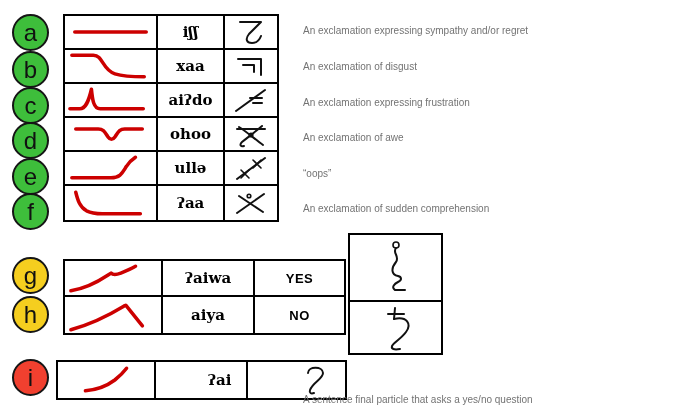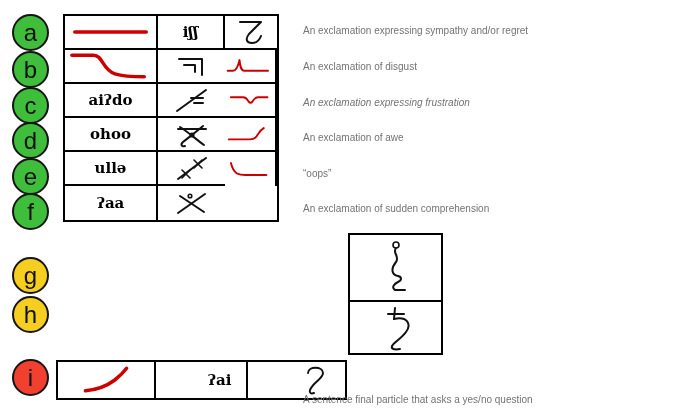--- a/index.html
+++ b/index.html
@@ -68,20 +68,23 @@
       <svg width="52" height="34" viewBox="0 0 52 34">
           <path class="blk" d="M15,7 H36 L24,19 C20,24 21.5,28 27,28 C32,28 34.5,25 36,21"></path>
         </svg>
     </div>
 
     <div class="c">
       <svg width="93" height="34" viewBox="0 0 93 34">
           <path class="red" d="M7,6 H29 C39,6 38,21 51,25 C59,27.5 72,28 81,28"></path>
         </svg>
     </div>
+    <div class="c phon">
+        <span>xaa</span>
+      </div>
     <div class="c lc">
       <svg width="52" height="34" viewBox="0 0 52 34">
           <path class="blk" d="M13,10 H36 V26"></path>
           <path class="blk" d="M18,16 H29 V23"></path>
         </svg>
     </div>
 
     <div class="c">
       <svg width="93" height="34" viewBox="0 0 93 34">
           <path class="red" d="M5,26 H15 C21,26 24,19 27,6 C28,16 29,26 36,26 H80"></path>
@@ -143,25 +146,51 @@
       <svg width="52" height="34" viewBox="0 0 52 34">
         <path class="blk" d="M12,27 L39,8"></path>
         <path class="blk" d="M14,10 L38,26"></path>
         <circle class="blk-thin" cx="24" cy="10" r="1.8"></circle>
       </svg>
     </div>
   </div>
 
   <div class="desc" style="top:25px;">An exclamation expressing sympathy and/or regret</div>
   <div class="desc" style="top:61px;">An exclamation of disgust</div>
-  <div class="desc" style="top:97px;font-style:italic;">An exclamation expressing frustration</div>
+  <div class="desc" style="top:97px;">An exclamation expressing frustration</div>
   <div class="desc" style="top:132px;">An exclamation of awe</div>
   <div class="desc" style="top:168px;">“oops”</div>
   <div class="desc" style="top:203px;">An exclamation of sudden comprehension</div>
 
+  <div class="t" style="left:63px;top:259px;grid-template-columns:98px 92px 89px;grid-template-rows:36px 36px;">
+
+    <div class="c">
+      <svg width="98" height="36" viewBox="0 0 98 36">
+          <path class="red" d="M6,31 C20,29 32,23 44,15 L47,13 C49,15 53,14.5 57,13 C62,11 67,9 72,6"></path>
+        </svg>
+    </div>
+    <div class="c phon">
+        <span>ʔaiwa</span>
+      </div>
+    <div class="c lc ans">
+        <span>YES</span>
+      </div>
+
+    <div class="c lr">
+      <svg width="98" height="36" viewBox="0 0 98 36">
+          <path class="red" d="M6,33 C24,28 42,20 60,9 L62,8 L79,29"></path>
+        </svg>
+    </div>
+    <div class="c phon lr">
+        <span>aiya</span>
+      </div>
+    <div class="c lc lr ans">
+        <span>NO</span>
+      </div>
+  </div>
 
   <div class="t" style="left:348px;top:233px;grid-template-columns:91px;grid-template-rows:67px 51px;">
     <div class="c lc">
       <svg width="91" height="67" viewBox="0 0 91 67">
         <circle class="blk-thin" cx="46" cy="11" r="3"></circle>
         <path class="blk" d="M46,14 C42,19 50,22 46,28 C41,34 41,41 48,42 C52,43 52,46 48,48 C44,50 42,53 44,55 L45,56 H55"></path>
       </svg>
     </div>
     <div class="c lc lr">
       <svg width="91" height="51" viewBox="0 0 91 51">

